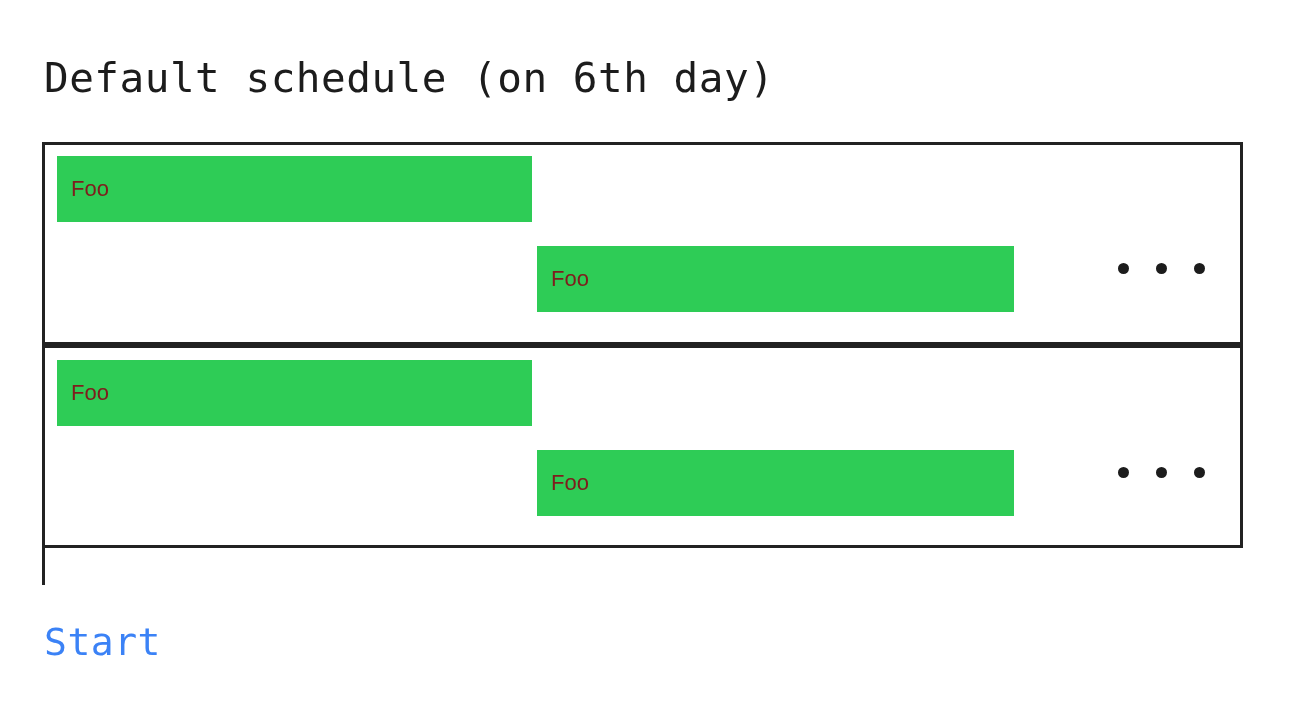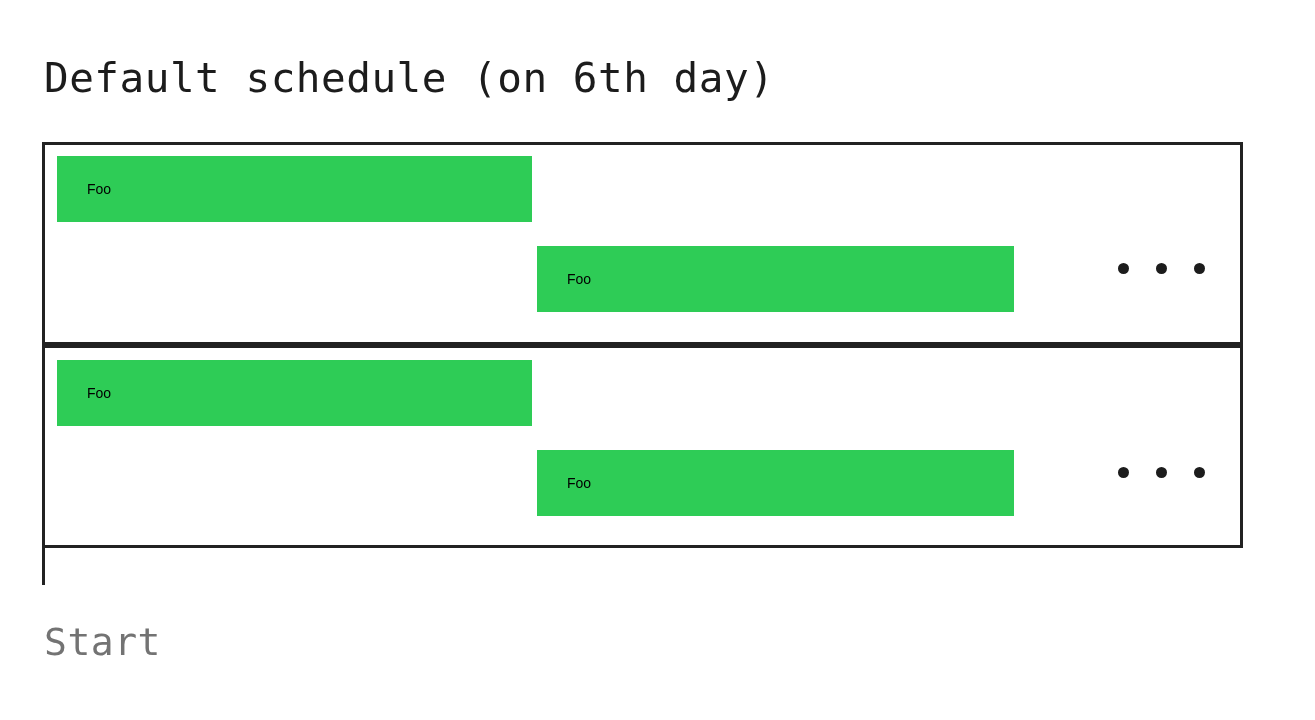--- a/index.html
+++ b/index.html
@@ -52,27 +52,27 @@
   .lane-group.group-2 { top: 203px; height: 203px; }
 
   
   .task-bar {
     position: absolute;
     background: #2ECC56;
     box-sizing: border-box;
   }
   .task-bar .task-label {
     position: absolute;
-    left: 30px;
+    left: 14px;
     top: 50%;
     transform: translateY(-50%);
     font-family: "Liberation Sans", "DejaVu Sans", sans-serif;
-    font-size: 14px;
+    font-size: 22px;
     line-height: 22px;
-    color: #000000;
+    color: #7f1d1d;
     white-space: nowrap;
   }
 
   
   .bar-g1-r1 { left: 12px;  top: 11px;  width: 475px; height: 66px; }
   .bar-g1-r2 { left: 492px; top: 101px; width: 477px; height: 66px; }
   
   .bar-g2-r1 { left: 12px;  top: 12px;  width: 475px; height: 66px; }
   .bar-g2-r2 { left: 492px; top: 102px; width: 477px; height: 66px; }
 
@@ -102,21 +102,21 @@
     background: #222222;
   }
   .start-label {
     position: absolute;
     left: 44px;
     top: 619px;
     font-family: "DejaVu Sans Mono", "Liberation Mono", monospace;
     font-size: 38px;
     line-height: 46px;
     letter-spacing: 0.5px;
-    color: #737373;
+    color: #3b82f6;
     white-space: nowrap;
   }
 </style>
 </head>
 <body>
 
 <div class="diagram-title">Default schedule (on 6th day)</div>
 
 <div class="timeline">
 

